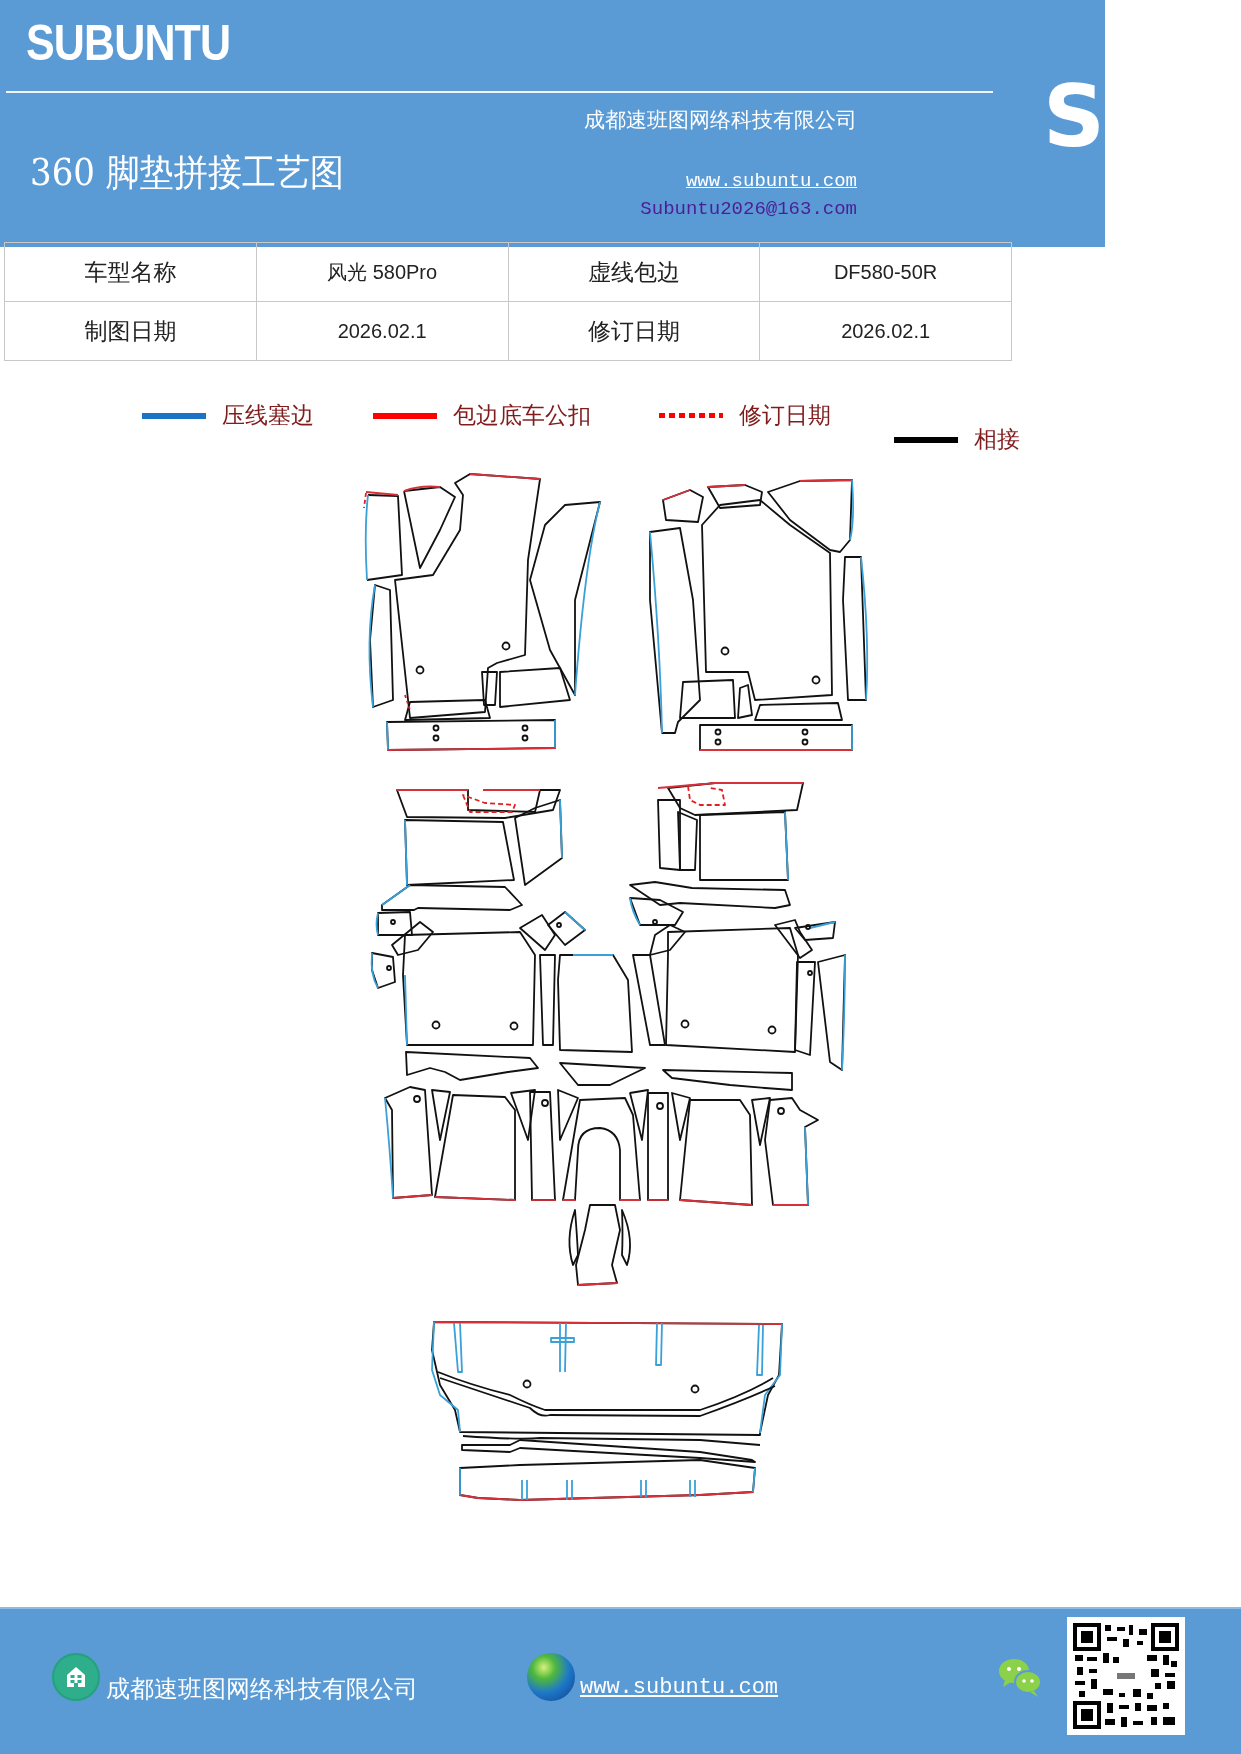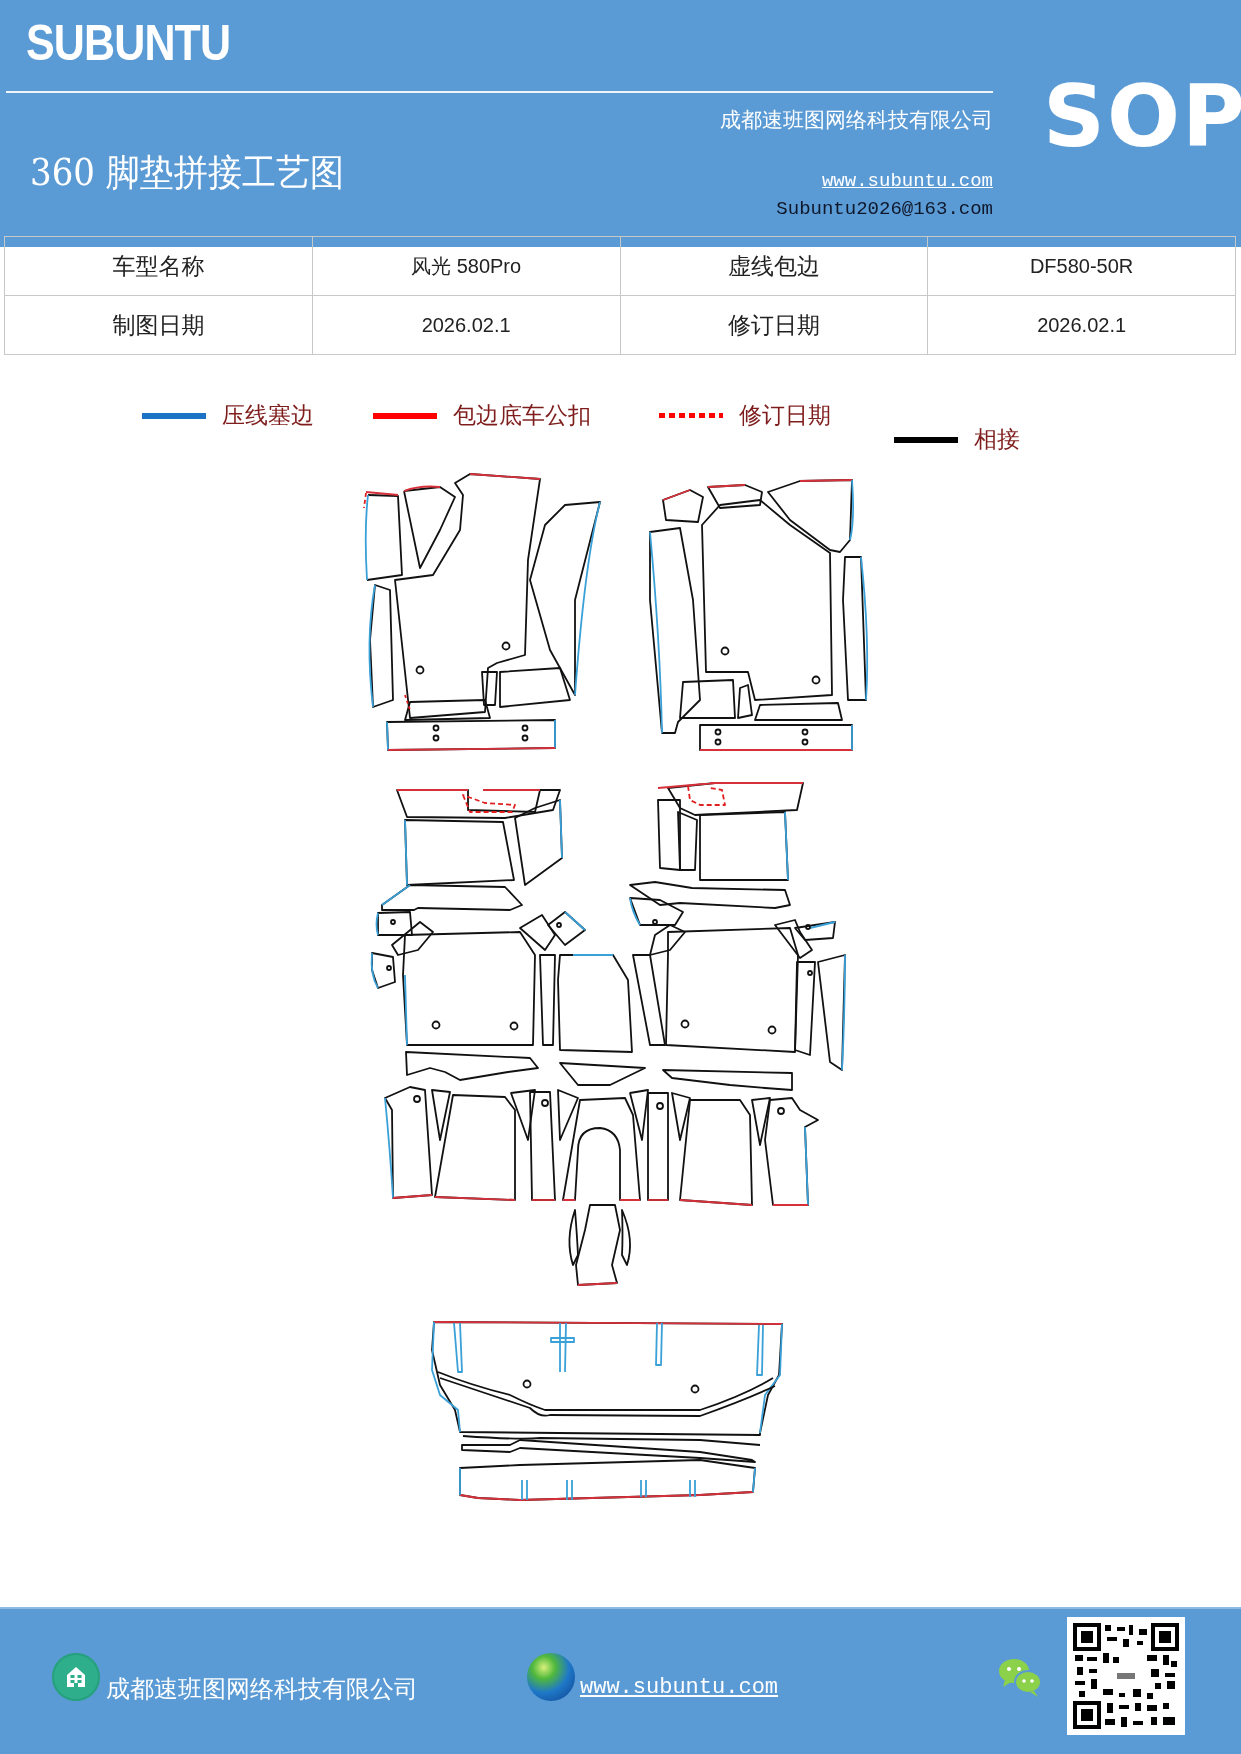--- a/index.html
+++ b/index.html
@@ -1,25 +1,25 @@
 <!DOCTYPE html>
 <html><head>
 <meta charset="utf-8">
 <style>
   html,body{margin:0;padding:0;background:#ffffff;}
   body{width:1241px;height:1754px;position:relative;overflow:hidden;font-family:"DejaVu Serif",serif;}
-  .header{position:absolute;left:0;top:0;width:1241px;height:247px;background:#5b9bd5;}
+  .header{position:absolute;left:0;top:0;width:1105px;height:247px;background:#5b9bd5;}
   .brand{position:absolute;left:26px;top:14px;font-family:"Liberation Sans",sans-serif;font-weight:bold;font-size:50px;color:#fff;letter-spacing:-1px;transform:scaleX(0.86);transform-origin:left top;}
   .hline{position:absolute;left:6px;top:91px;width:987px;height:2px;background:#ffffff;opacity:0.9;}
   .doc-title{position:absolute;left:30px;top:148px;font-size:37px;color:#fff;font-family:"DejaVu Serif",serif;transform:scaleX(0.92);transform-origin:left top;}
   .company-top{position:absolute;right:248px;top:106px;font-size:21px;color:#fff;}
   .web-top{position:absolute;right:248px;top:170px;font-size:19px;color:#fff;text-decoration:underline;font-family:"Liberation Mono",monospace;}
-  .email-top{position:absolute;right:248px;top:198px;font-size:19px;color:#0f172a;font-family:"Liberation Mono",monospace;}
+  .email-top{position:absolute;right:248px;top:198px;font-size:19px;color:#4c1d95;font-family:"Liberation Mono",monospace;}
   .sop{position:absolute;left:1043px;top:66px;font-family:"DejaVu Sans",sans-serif;font-weight:bold;font-size:86px;color:#fff;letter-spacing:2px;}
-  table.info{position:absolute;left:4px;top:236px;width:1232px;border-collapse:collapse;}
+  table.info{position:absolute;left:4px;top:242px;width:1008px;border-collapse:collapse;}
   table.info td{border:1.5px solid #c8c8c8;height:56px;text-align:center;font-size:23px;color:#222;width:25%;}
   table.info td.val{font-family:"Liberation Sans",sans-serif;font-size:20px;margin-left:10px;}
   .legend{position:absolute;left:0;top:400px;width:1241px;height:40px;}
   .lg{position:absolute;top:0;display:flex;align-items:center;}
   .lg .sw{width:64px;height:6px;margin-right:16px;}
   .lg span.t{font-size:23px;color:#7f1d1d;}
   .diagram{position:absolute;left:0;top:460px;}
   .footer{position:absolute;left:0;top:1607px;width:1241px;height:147px;background:#5b9bd5;border-top:2px solid #8fbbe3;}
   .f-company{position:absolute;left:106px;top:64px;font-size:24px;color:#fff;}
   .f-web{position:absolute;left:580px;top:66px;font-size:22px;color:#fff;text-decoration:underline;font-family:"Liberation Mono",monospace;}

